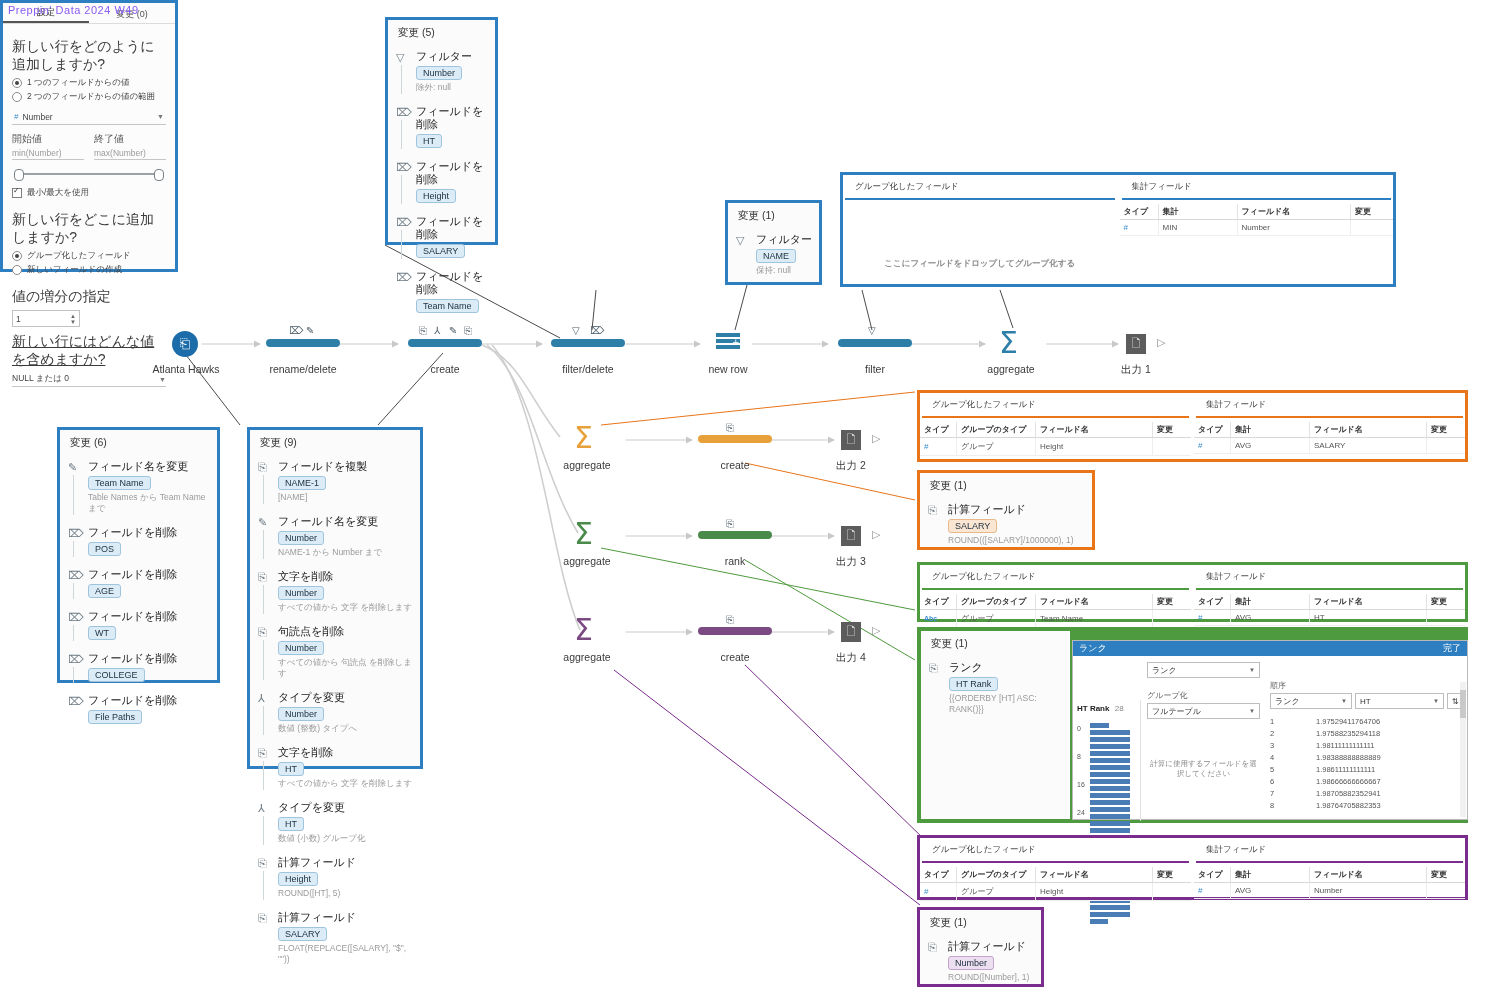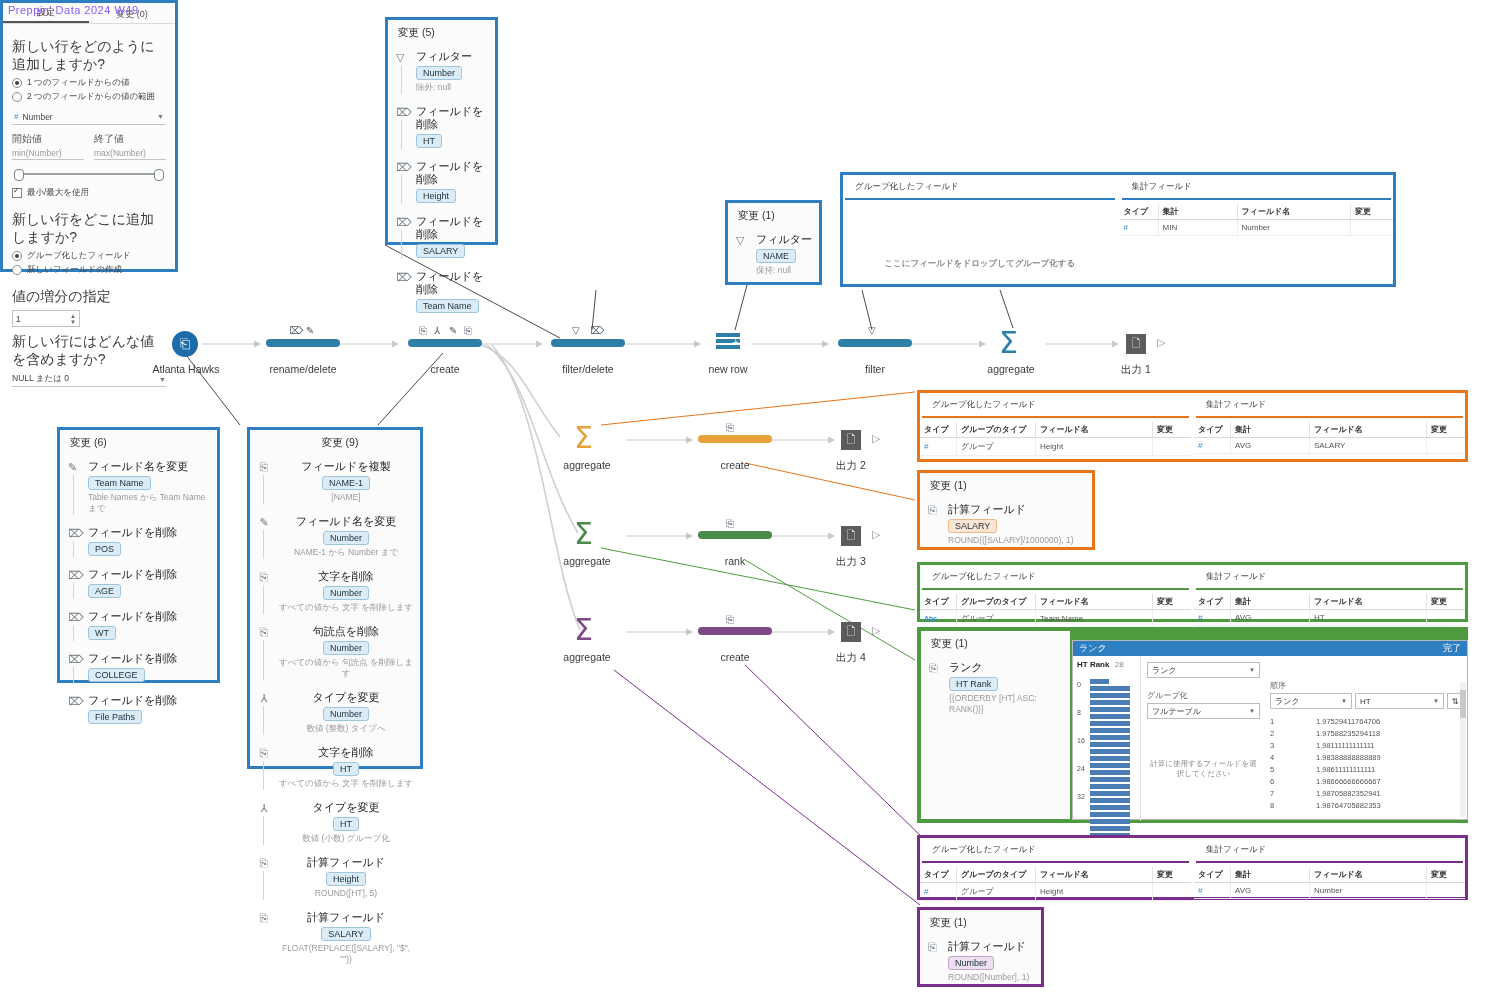--- a/index.html
+++ b/index.html
@@ -104,21 +104,21 @@
       display:flex;align-items:center;justify-content:center;color:#fff;font-size:13px;}
   .newrow-ico{position:absolute;width:26px;height:20px;}
 
   
   #rank-dialog{position:absolute;left:1072px;top:640px;width:396px;height:180px;background:#fff;
      border:1px solid #b9b9b9;box-sizing:border-box;}
   #rank-dialog .rd-title{height:15px;background:#2e7fc1;color:#fff;font-size:9px;
      display:flex;align-items:center;padding:0 6px;}
   #rank-dialog .rd-title .done{margin-left:auto;}
   .rd-body{display:flex;height:165px;}
-  .rd-left{width:68px;border-right:1px solid #e2e2e2;padding:4px 4px 0 4px;box-sizing:border-box;}
+  .rd-left{width:68px;border-right:1px solid #e2e2e2;padding:4px 4px 0 4px;box-sizing:border-box;margin-top:44px;}
   .rd-left .hdr{font-size:8px;color:#222;font-weight:bold;}
   .rd-left .hdr .cnt{color:#888;font-weight:normal;margin-left:3px;}
   .rd-chart{margin-top:10px;position:relative;height:110px;}
   .rd-chart .ax{position:absolute;left:0;font-size:7px;color:#555;}
   .rd-bars{position:absolute;left:13px;top:0;right:0;}
   .rd-bars i{display:block;height:5px;background:#4a7db5;margin-bottom:2px;}
   .rd-mid{width:125px;padding:6px 6px 0 6px;box-sizing:border-box;position:relative;}
   .rd-right{flex:1;padding:6px 4px 0 4px;box-sizing:border-box;position:relative;}
   .fld-lbl{font-size:8px;color:#666;margin-bottom:2px;}
   .dd{height:14px;border:1px solid #bdbdbd;background:#fff;font-size:8px;color:#333;
@@ -237,21 +237,21 @@
     </div>
     <div class="radio-row">
       <span class="radio"></span>
       <span class="radio-lbl">新しいフィールドの作成</span>
     </div>
     <div class="q" style="margin-top:12px;">値の増分の指定</div>
     <div class="spin">
       <span>1</span>
       <span class="ar">▲<br>▼</span>
     </div>
-    <div class="q" style="">新しい行にはどんな値を含めますか?</div>
+    <div class="q" style="text-decoration:underline;">新しい行にはどんな値を含めますか?</div>
     <div class="selbox">
       <span>NULL または 0</span>
       <span class="caret" style="margin-left:auto;font-size:7px;color:#777;">▼</span>
     </div>
   </div>
 </div>
 
 <div class="abs card" style="left:725px;top:200px;width:97px;height:85px;">
   <div class="card-title">変更 (1)</div>
   <div class="step">
@@ -379,21 +379,21 @@
     <div class="step-label">フィールドを削除</div>
     <span class="pill">COLLEGE</span>
   </div>
   <div class="step">
     <span class="gi">⌦</span>
     <div class="step-label">フィールドを削除</div>
     <span class="pill">File Paths</span>
   </div>
 </div>
 
-<div class="abs card" style="left:247px;top:427px;width:176px;height:342px;text-align:center;">
+<div class="abs card" style="left:247px;top:427px;width:176px;height:342px;">
   <div class="card-title">変更 (9)</div>
 
   <div class="step">
     <span class="gi">⎘</span><span class="rail"></span>
     <div class="step-label">フィールドを複製</div>
     <span class="pill">NAME-1</span>
     <div class="sub">[NAME]</div>
   </div>
   <div class="step">
     <span class="gi">✎</span><span class="rail"></span>

